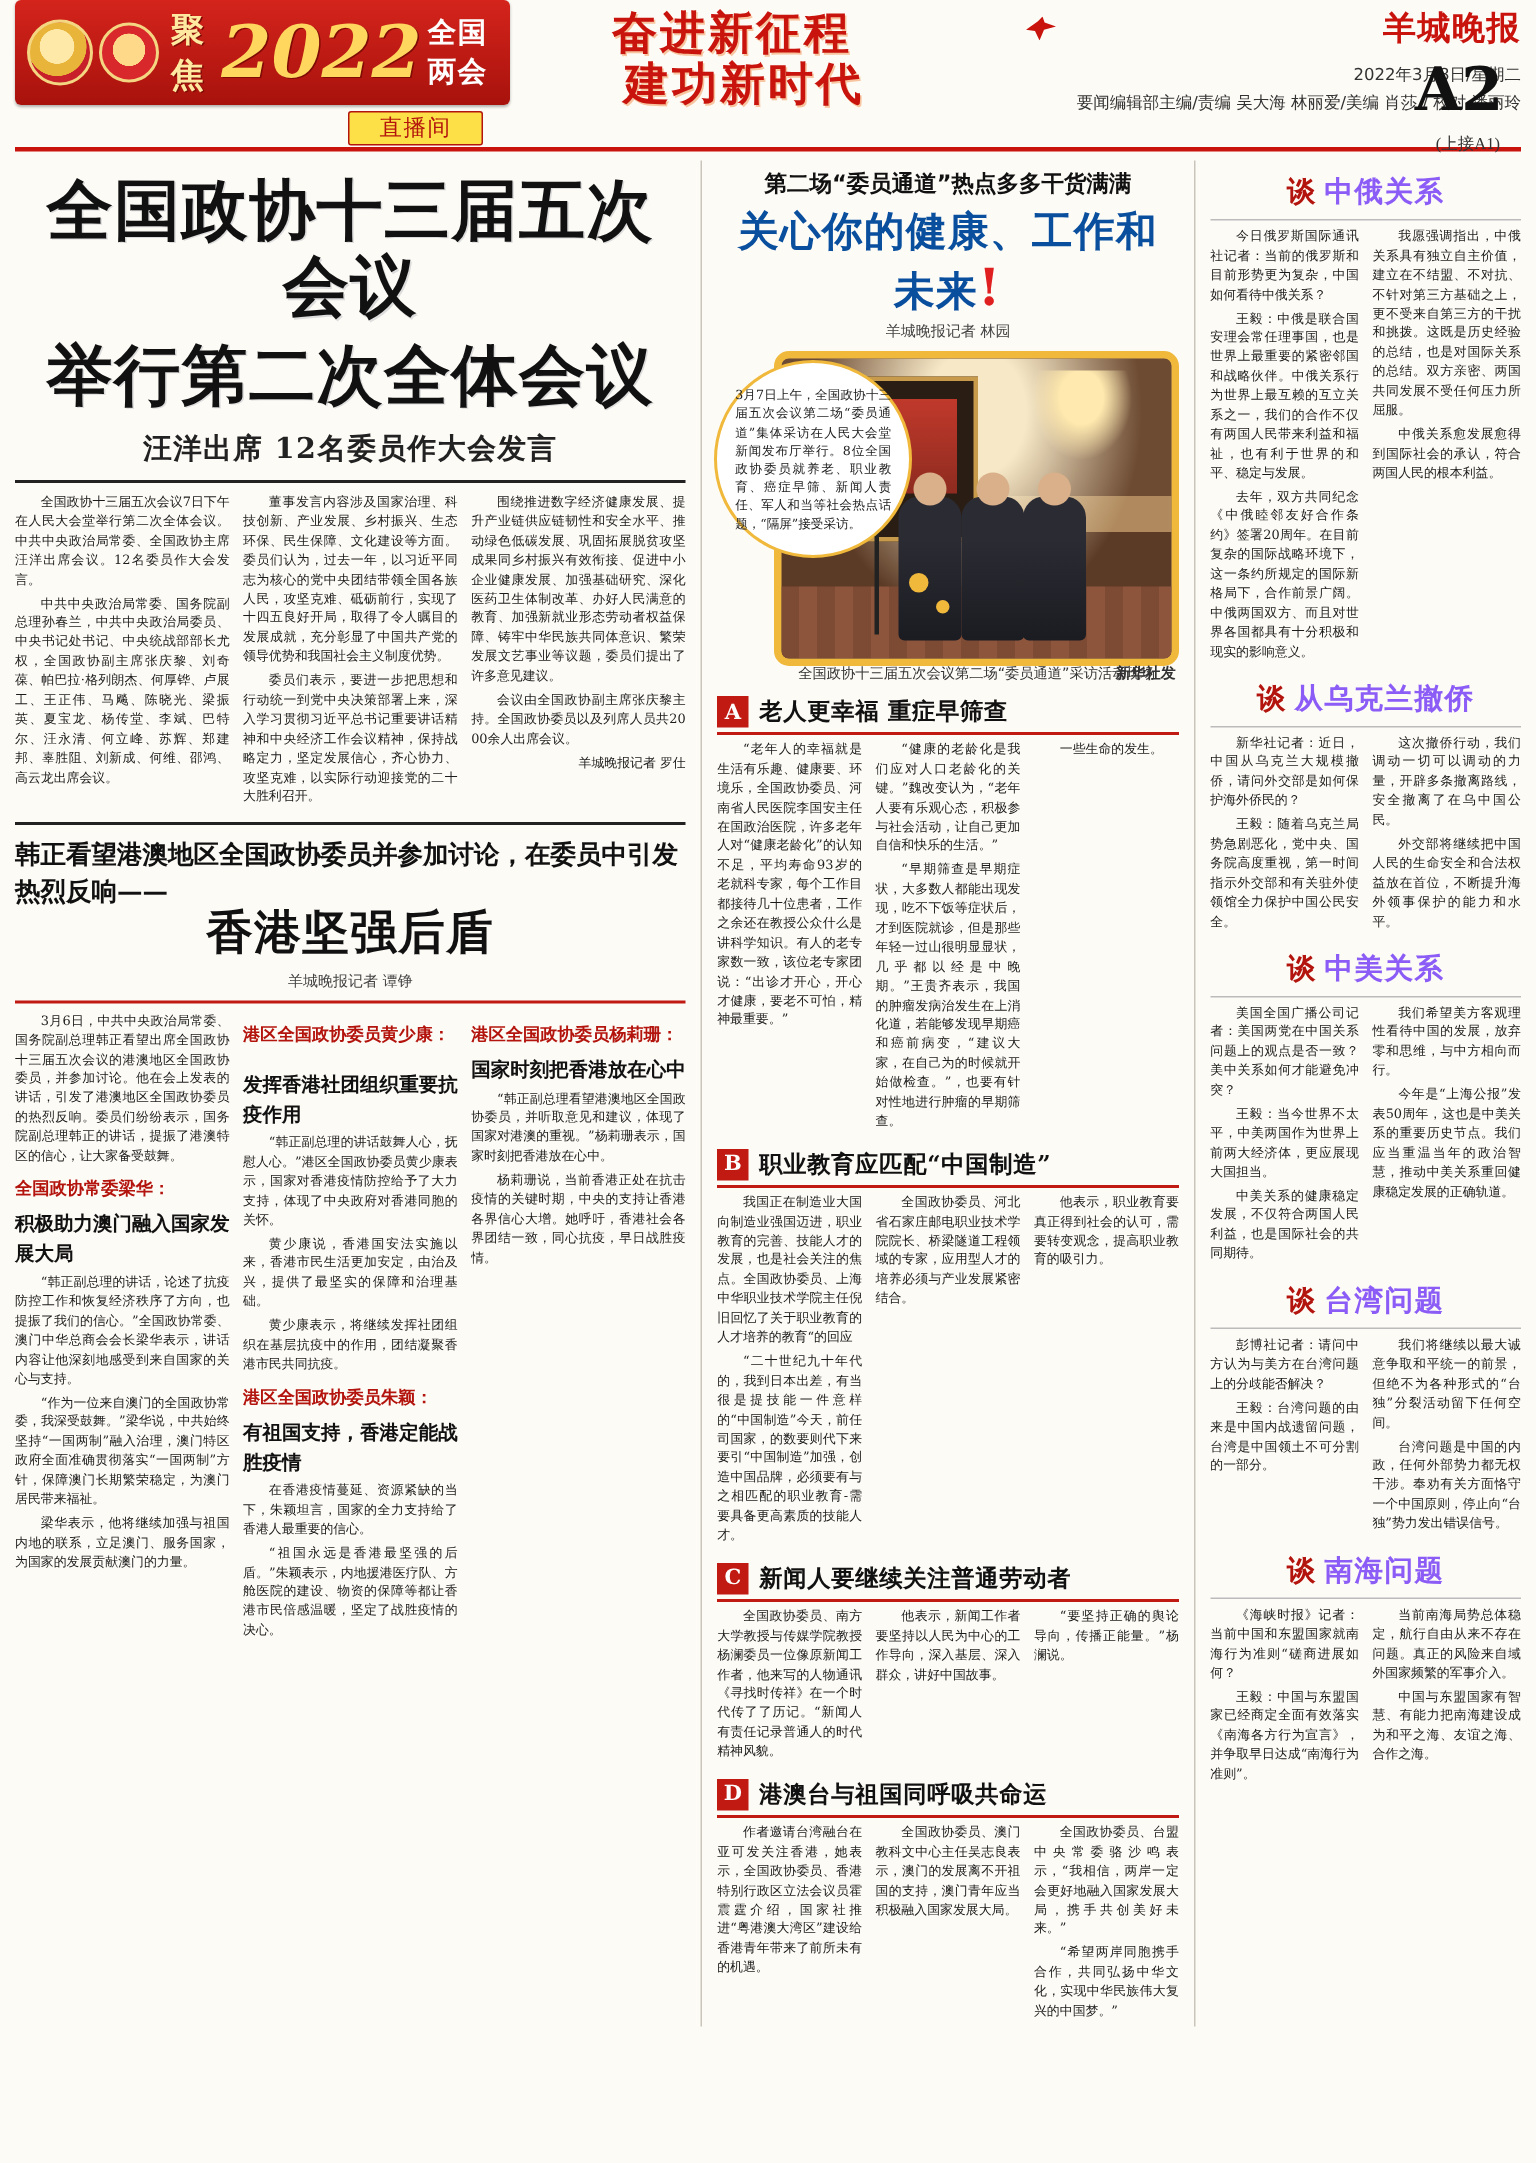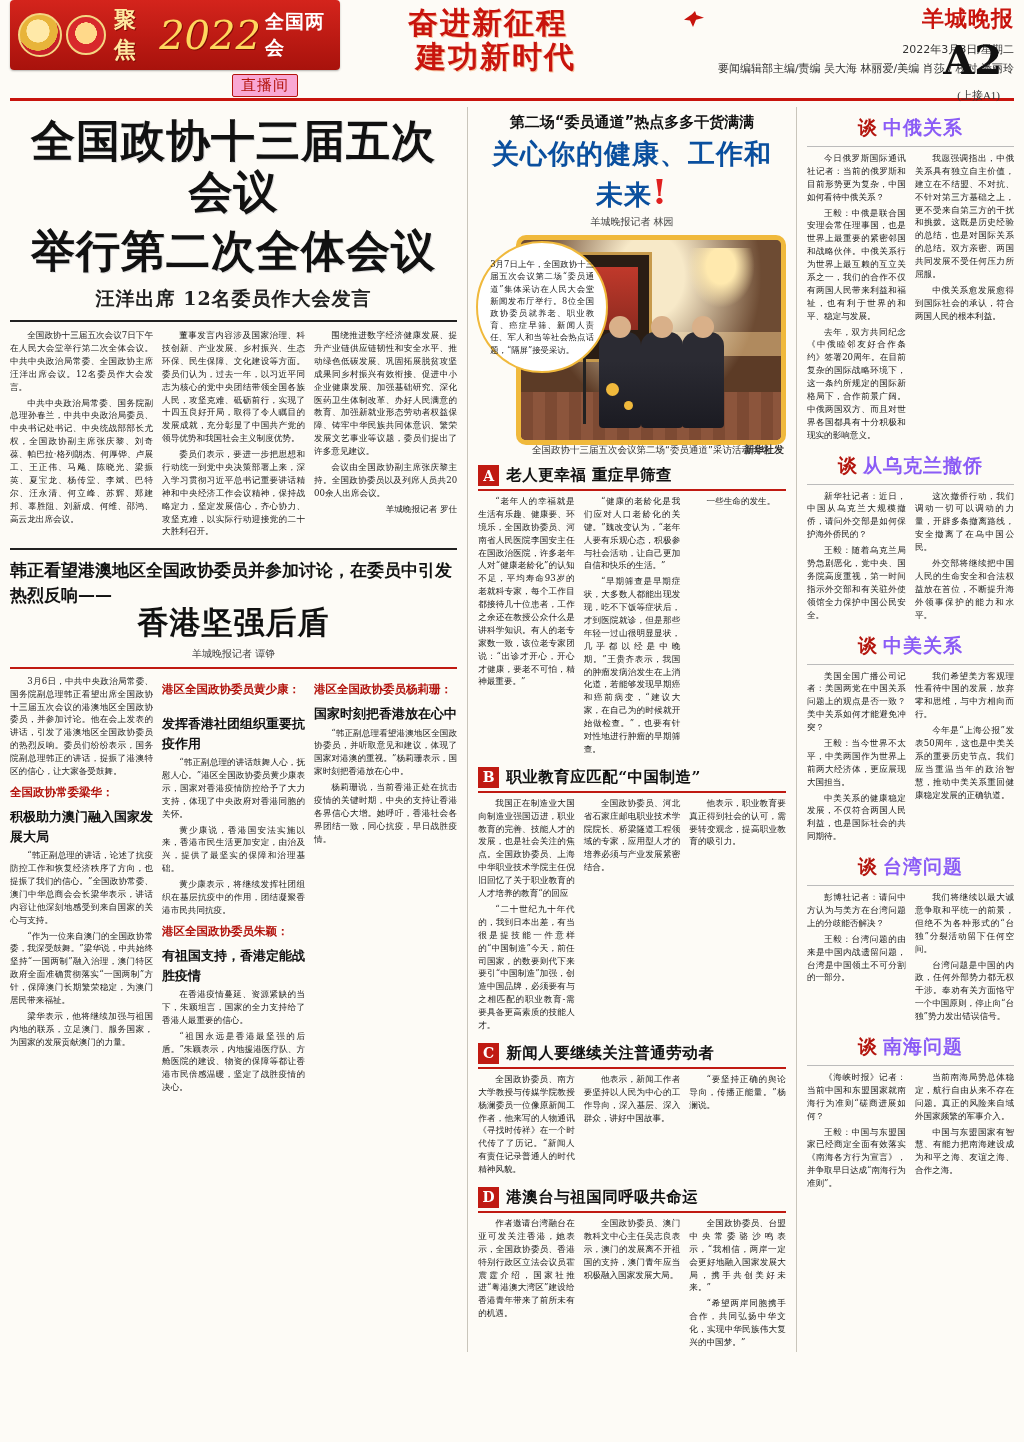--- a/index.html
+++ b/index.html
@@ -23,26 +23,26 @@
     box-shadow:0 1px 2px rgba(0,0,0,.3);
     overflow:hidden;
   }
   .emblem{width:40px;height:40px;border-radius:50%;
     background:radial-gradient(circle at 45% 40%,#ffe9a8 0 35%,#e8b43a 36% 60%,#c8202a 61% 100%);
     border:2px solid #f4d682;margin-left:8px;flex:none;}
   .emblem2{width:36px;height:36px;border-radius:50%;
     background:radial-gradient(circle at 50% 45%,#ffd98a 0 40%,#d8282c 41% 100%);
     border:2px solid #f4d682;margin-left:4px;flex:none;}
   .mh-focus{font-family:"DejaVu Serif","Liberation Serif",serif;font-weight:bold;color:#ffe9a0;font-size:22px;margin-left:8px;letter-spacing:1px;text-shadow:1px 1px 0 #7e0b06;}
-  .mh-2022{font-family:"DejaVu Serif",serif;font-weight:normal;font-size:40px;color:#ffd75e;line-height:1;margin-left:2px;text-shadow:1px 1px 0 #7e0b06;font-style:italic;}
+  .mh-2022{font-family:"DejaVu Serif",serif;font-weight:bold;font-size:48px;color:#ffd75e;line-height:1;margin-left:2px;text-shadow:1px 1px 0 #7e0b06;font-style:italic;}
   .mh-2h{font-size:19px;font-weight:bold;color:#fff;margin-left:4px;letter-spacing:1px;}
   .mh-live{
     position:absolute;left:222px;top:74px;
     font-size:15px;color:#b3140d;border:1px solid #b3140d;border-radius:2px;
-    padding:1px 8px;background:#f9a8d4;letter-spacing:1px;
+    padding:1px 20px;background:#fde047;letter-spacing:1px;
   }
   .mh-center{
     margin-left:18px;width:260px;height:80px;position:relative;
     display:flex;flex-direction:column;justify-content:center;align-items:center;
   }
   .mh-slogan1,.mh-slogan2{
     font-family:"DejaVu Serif","Liberation Serif",serif;
     font-weight:bold;font-size:30px;color:#c8140d;letter-spacing:2px;
     line-height:1.15;text-shadow:1px 1px 0 #f7c5a0;
   }

